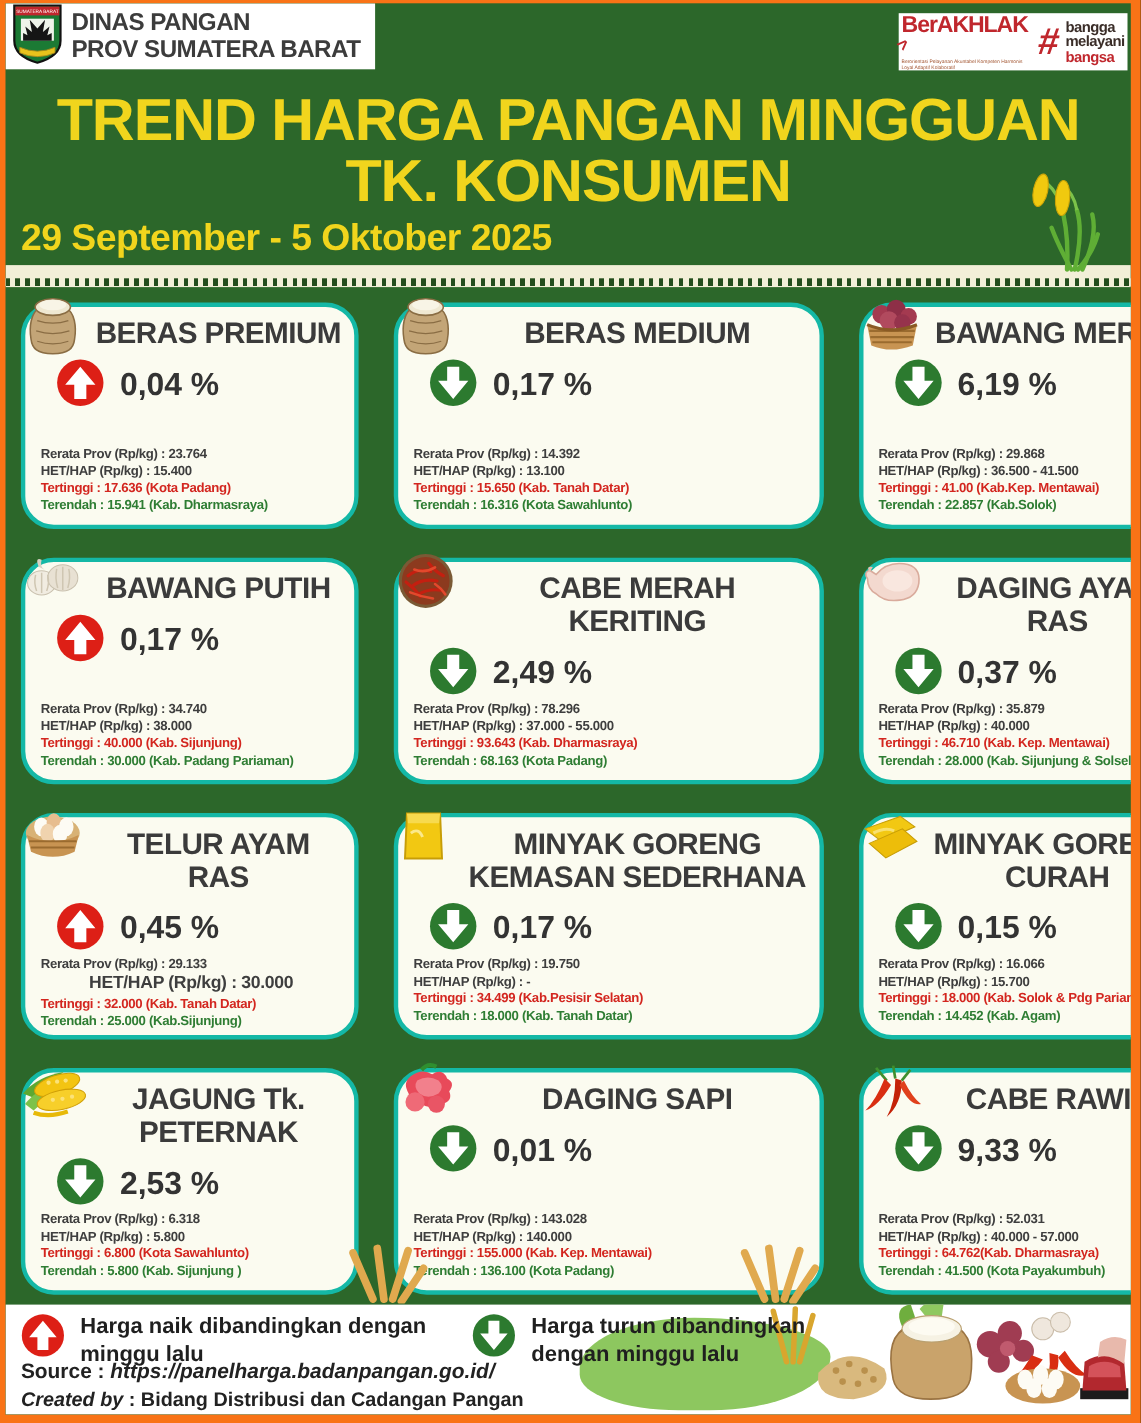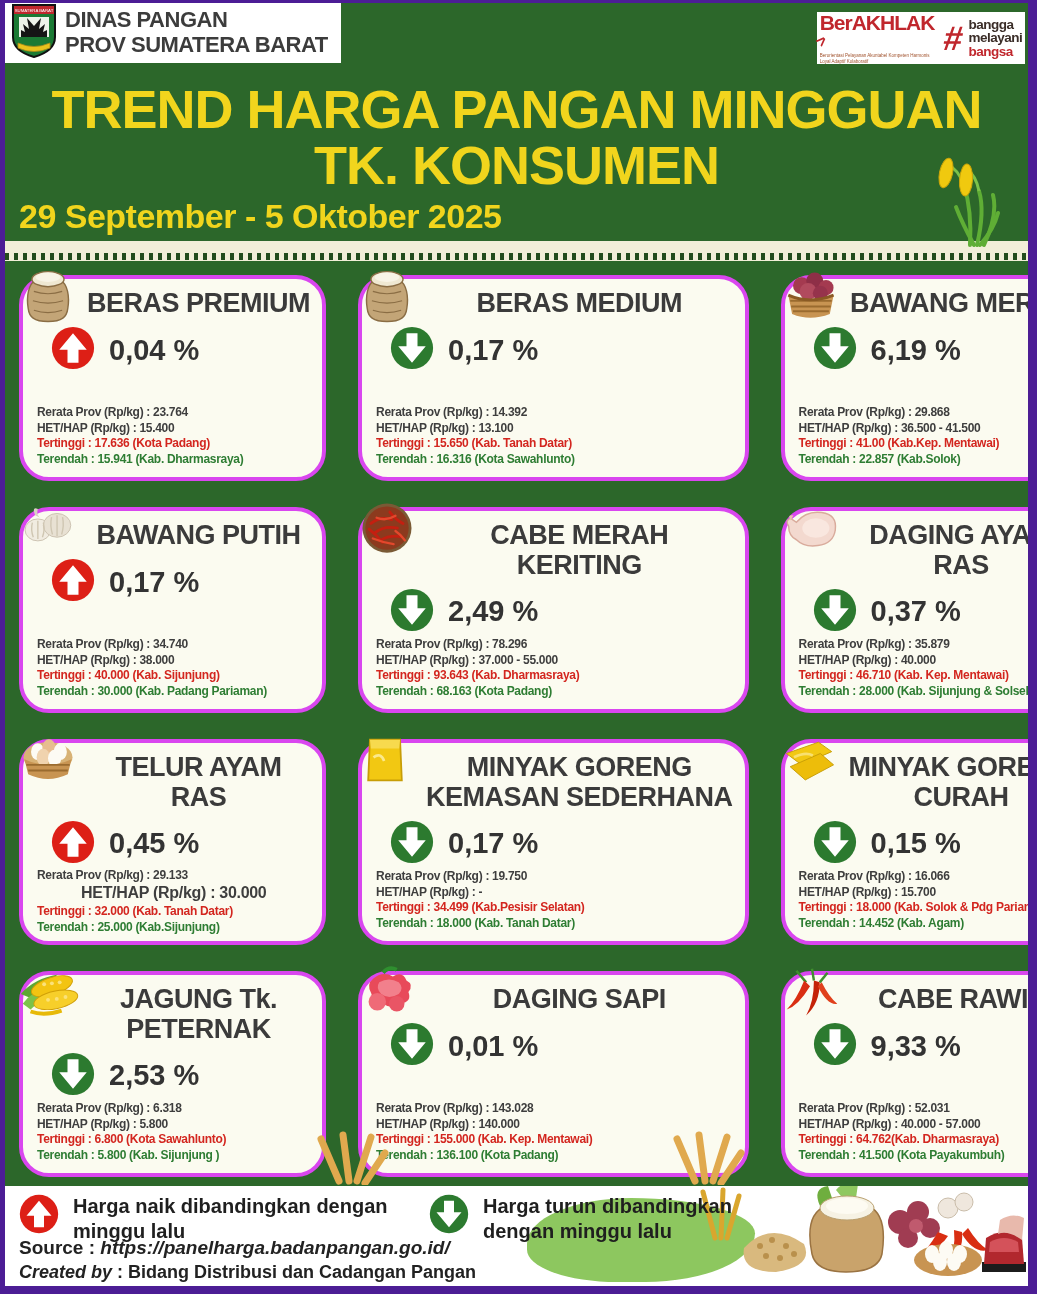--- a/index.html
+++ b/index.html
@@ -1,18 +1,18 @@
 <!DOCTYPE html>
 <html><head>
 <meta charset="utf-8">
 <style>
   * { margin:0; padding:0; box-sizing:border-box; }
   html,body { width:1037px; }
   body { background:#000; font-family:"Liberation Sans", sans-serif; }
-  .frame { width:1037px; height:1294px; background:#4c1d95; padding:3px 9px 8px 5px; position:relative; }
+  .frame { width:1037px; height:1294px; background:#f97316; padding:3px 9px 8px 5px; position:relative; }
   .page { width:100%; height:100%; background:#2c672a; position:relative; overflow:hidden; }
 
   
   .org-box { position:absolute; top:0; left:0; width:336px; height:60px; background:#fff;
              display:flex; align-items:center; gap:8px; padding:2px 6px; z-index:5; }
   .org-text { font-weight:bold; color:#3c3c3c; font-size:22px; line-height:1.12; letter-spacing:-0.5px; }
   .berakhlak-box { position:absolute; top:9px; right:3px; width:208px; height:52px; background:#fff;
              display:flex; align-items:center; justify-content:center; gap:6px; padding:2px 4px; z-index:5; }
   .brand { color:#c0272d; font-weight:bold; font-size:21px; letter-spacing:-1px; white-space:nowrap; }
   .brand-chev { color:#c0272d; font-weight:bold; font-size:16px; display:inline-block; transform:rotate(-45deg) translateY(-4px); }
@@ -28,21 +28,21 @@
   .date-text { color:#f1d51d; font-weight:bold; font-size:34px; letter-spacing:-0.5px; }
   .rice-plant { position:absolute; right:28px; top:146px; z-index:2; }
 
   .separator { margin-top:4px; height:20px; background:#f2efd8; position:relative; }
   .separator:after { content:""; position:absolute; left:0; right:0; bottom:1px; height:7px;
       background:repeating-linear-gradient(90deg,#234d1d 0 4px,#f2efd8 4px 9px); }
 
   
   .grid { margin:14px 14px 0; display:grid; grid-template-columns:repeat(3,1fr);
           column-gap:32px; row-gap:26px; }
-  .card { position:relative; background:#fbfbf0; border:4px solid #d946ef; border-radius:30px;
+  .card { position:relative; background:#fbfbf0; border:4px solid #14b8a6; border-radius:30px;
           height:206px; padding:10px 12px 8px 14px; display:flex; flex-direction:column; }
   .card-icon { position:absolute; top:-14px; left:-8px; width:70px; height:70px; }
   .card-title { margin-left:50px; text-align:center; font-weight:bold; color:#3b3b3b;
           font-size:27px; line-height:1.1; letter-spacing:-0.5px; white-space:pre; }
   .pct-row { display:flex; align-items:center; gap:14px; margin:7px 0 0 14px; }
   .pct { font-size:29px; font-weight:bold; color:#333; }
   .stats { margin-top:auto; padding-bottom:2px; }
   .stat { font-size:18px; font-weight:bold; color:#3e3e3e; white-space:nowrap;
           line-height:1.3; letter-spacing:-0.3px; }
   .stat.hi { color:#d3261f; } .stat.lo { color:#2e7d33; }

